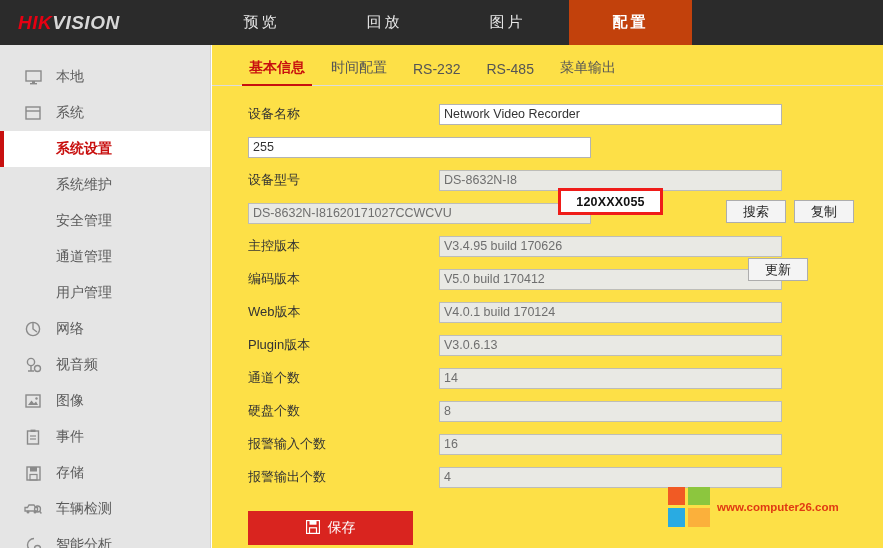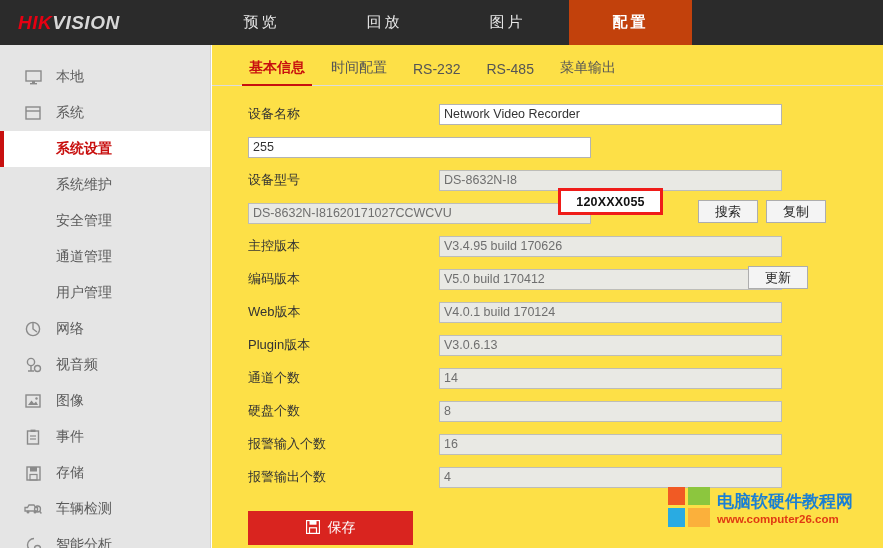--- a/index.html
+++ b/index.html
@@ -340,25 +340,25 @@
     <div class="row">
       <div class="lbl">报警输入个数</div>
       <div class="fld ro">16</div>
     </div>
 
     <div class="row">
       <div class="lbl">报警输出个数</div>
       <div class="fld ro">4</div>
     </div>
 
-    <div class="aux" style="left:486px; top:114px;">
+    <div class="aux" style="left:514px; top:114px;">
       <div class="btn">搜索</div>
       <div class="btn">复制</div>
     </div>
-    <div class="aux" style="left:536px; top:180px;">
+    <div class="aux" style="left:536px; top:172px;">
       <div class="btn">更新</div>
     </div>
 
     <div class="savebar">
       <div class="savebtn">
         <span>
           <svg width="14" height="14" viewBox="0 0 14 14">
               <rect x="0.5" y="0.5" width="13" height="13" fill="none" stroke="#fff" stroke-width="1.3"></rect>
               <rect x="3.5" y="0.5" width="7" height="4.2" fill="#fff"></rect>
               <rect x="3.5" y="7.8" width="7" height="5.7" fill="none" stroke="#fff" stroke-width="1.2"></rect>
@@ -374,16 +374,15 @@
 <div class="redbox">120XXX055</div>
 
 <div class="watermark">
   <div class="winlogo">
     <i style="background:#f15a24"></i>
       <i style="background:#8cc63e"></i>
       <i style="background:#29abe2"></i>
       <i style="background:#fbb03b"></i>
   </div>
   <div class="wm-text">
-    <div class="wm-cn">电脑软硬件教程网</div>
     <div class="wm-url">www.computer26.com</div>
   </div>
 </div>
 
 </body></html>

